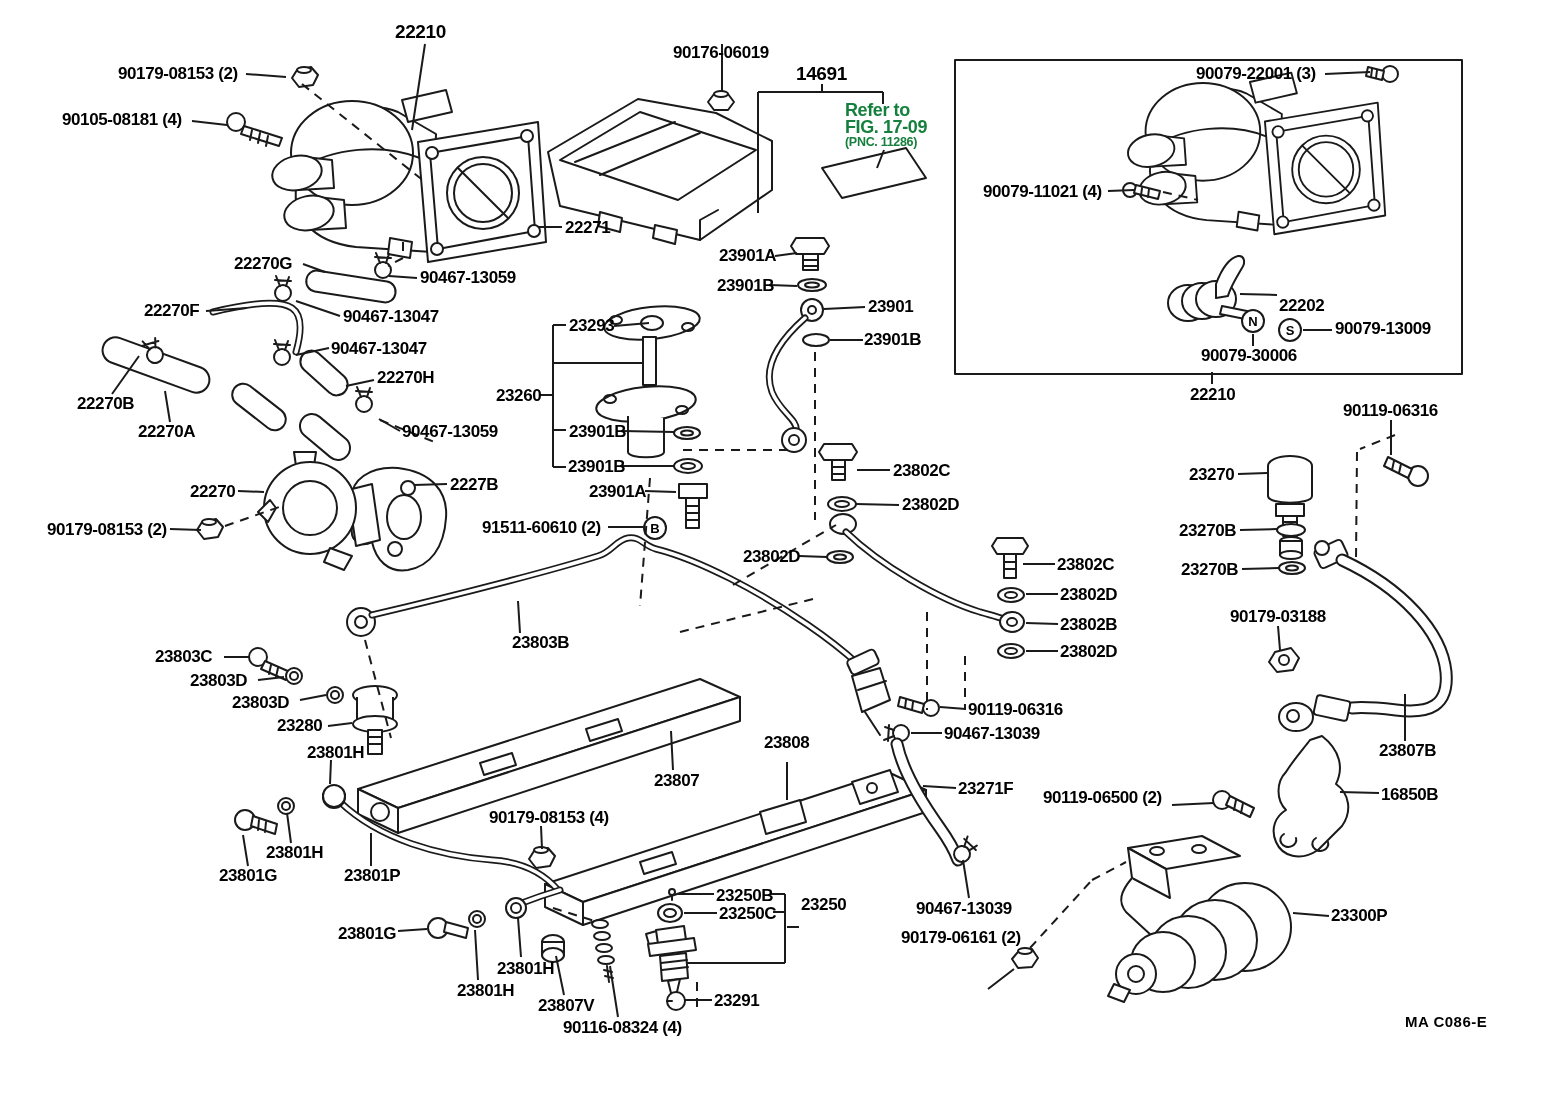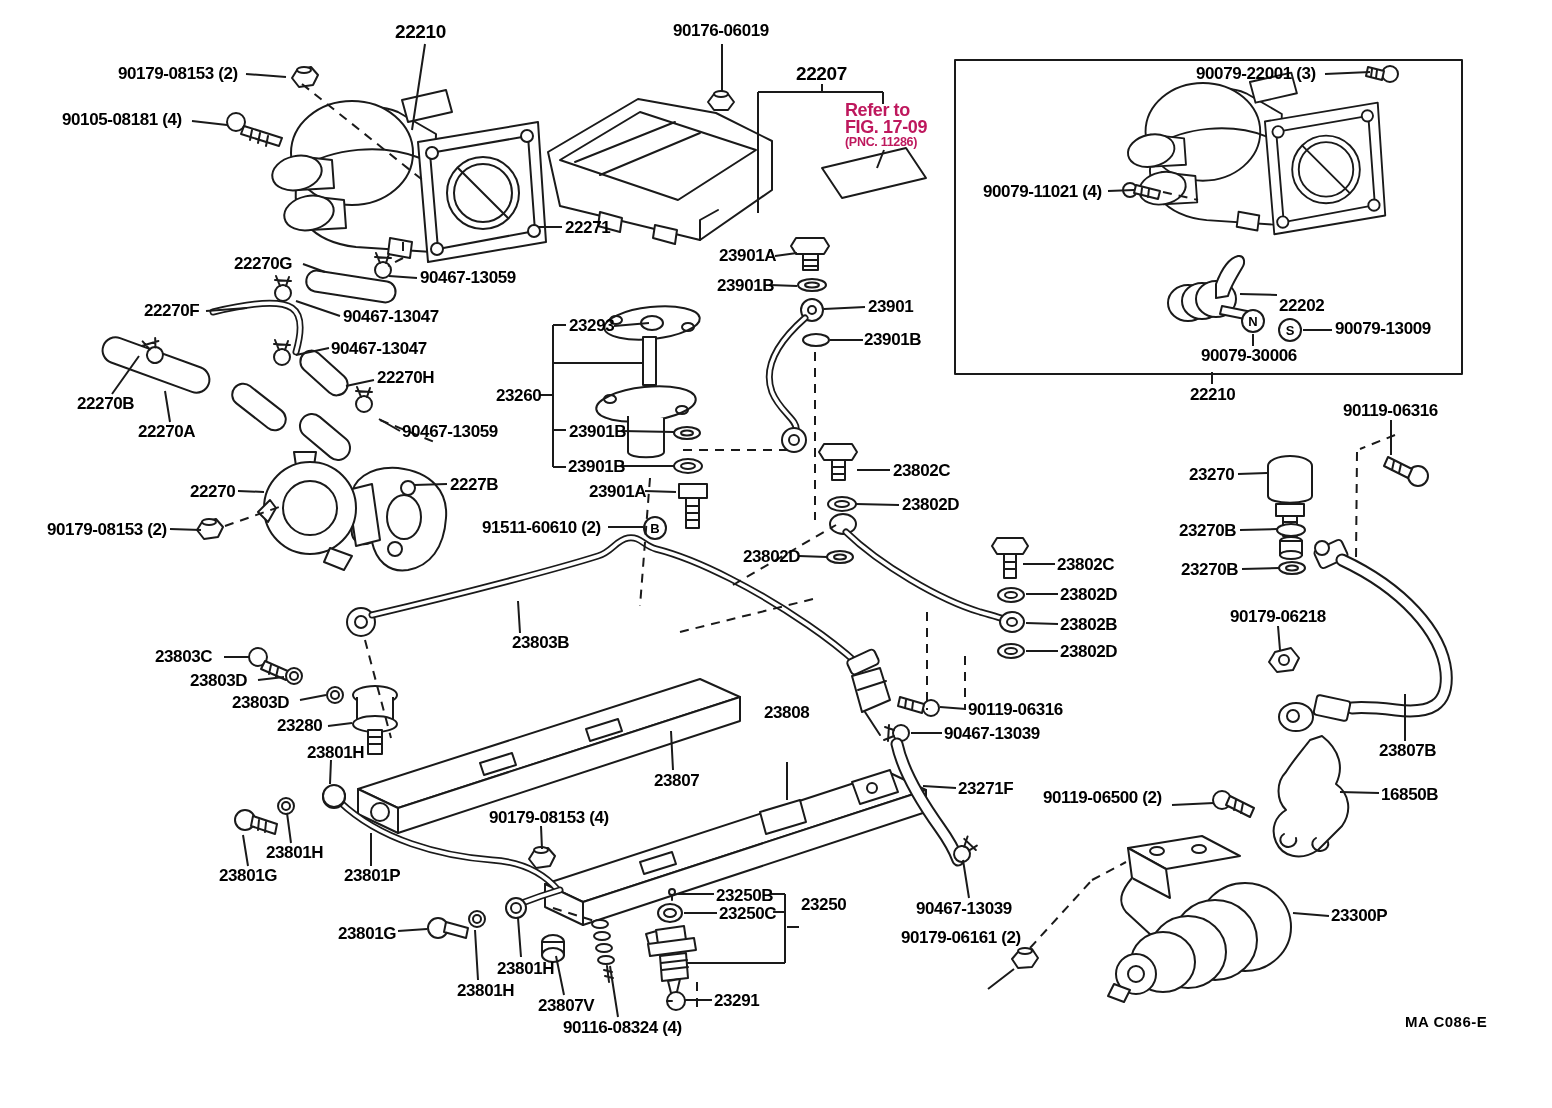--- a/index.html
+++ b/index.html
@@ -2,21 +2,21 @@
 <html><head>
 <meta charset="utf-8">
 <style>
   html,body{margin:0;padding:0;background:#fff}
   .stage{position:relative;width:1552px;height:1108px;background:#fff;overflow:hidden;
          font-family:"Liberation Sans",sans-serif}
   .art{position:absolute;left:0;top:0}
   .lbl{position:absolute;font:700 17px "Liberation Sans",sans-serif;color:#000;
        white-space:nowrap;letter-spacing:-0.4px;line-height:1}
   .big{font-size:19px}
-  .note{position:absolute;left:845px;top:102px;color:#be185d}
+  .note{position:absolute;left:845px;top:102px;color:#15803d}
   .note .n1,.note .n2{font:700 18px "Liberation Sans",sans-serif;display:block;line-height:17px;letter-spacing:-0.4px}
   .note .n3{font:700 12.5px "Liberation Sans",sans-serif;display:block;line-height:13px;letter-spacing:-0.3px}
   .footer{position:absolute;left:1405px;top:1013px;font:700 15px "Liberation Sans",sans-serif;letter-spacing:0.5px}
   
   .s{stroke:#1a1a1a;stroke-width:2;fill:none;stroke-linecap:round;stroke-linejoin:round}
   .sf{stroke:#1a1a1a;stroke-width:2;fill:#fff;stroke-linejoin:round}
   .pipe{stroke:#1a1a1a;stroke-width:7;fill:none;stroke-linecap:round}
   .pipein{stroke:#fff;stroke-width:3.5;fill:none;stroke-linecap:round}
   .tube{stroke:#1a1a1a;stroke-width:13;fill:none;stroke-linecap:round}
   .tubein{stroke:#fff;stroke-width:9;fill:none;stroke-linecap:round}
@@ -344,22 +344,22 @@
   <path class="lead" d="M822,84 822,92 M758,92 883,92 M758,92 758,213 M883,92 883,104 M884,150 877,168 M553,325 553,467 M553,325 566,325 M553,363 643,363 M540,395 553,395 M553,430 566,430 M553,467 566,467 M785,894 785,963 M770,894 785,894 M773,912 785,912 M687,963 785,963 M787,927 799,927"></path>
 
   <text class="badge" x="1253" y="326">N</text>
   <text class="badge" x="1290" y="335">S</text>
   <text class="badge" x="655" y="533">B</text>
 </svg>
 
 <div class="lbl big" style="left:395px;top:22px">22210</div>
 <div class="lbl" style="left:118px;top:65px">90179-08153 (2)</div>
 <div class="lbl" style="left:62px;top:111px">90105-08181 (4)</div>
-<div class="lbl" style="left:673px;top:22px">90176-06019</div>
-<div class="lbl big" style="left:796px;top:64px">22207</div>
+<div class="lbl" style="left:673px;top:44px">90176-06019</div>
+<div class="lbl big" style="left:796px;top:64px">14691</div>
 <div class="lbl" style="left:565px;top:219px">22271</div>
 <div class="lbl" style="left:234px;top:255px">22270G</div>
 <div class="lbl" style="left:420px;top:269px">90467-13059</div>
 <div class="lbl" style="left:144px;top:302px">22270F</div>
 <div class="lbl" style="left:343px;top:308px">90467-13047</div>
 <div class="lbl" style="left:331px;top:340px">90467-13047</div>
 <div class="lbl" style="left:377px;top:369px">22270H</div>
 <div class="lbl" style="left:77px;top:395px">22270B</div>
 <div class="lbl" style="left:138px;top:423px">22270A</div>
 <div class="lbl" style="left:402px;top:423px">90467-13059</div>
@@ -392,39 +392,39 @@
 <div class="lbl" style="left:266px;top:844px">23801H</div>
 <div class="lbl" style="left:219px;top:867px">23801G</div>
 <div class="lbl" style="left:344px;top:867px">23801P</div>
 <div class="lbl" style="left:338px;top:925px">23801G</div>
 <div class="lbl" style="left:497px;top:960px">23801H</div>
 <div class="lbl" style="left:457px;top:982px">23801H</div>
 <div class="lbl" style="left:538px;top:997px">23807V</div>
 <div class="lbl" style="left:563px;top:1019px">90116-08324 (4)</div>
 <div class="lbl" style="left:489px;top:809px">90179-08153 (4)</div>
 <div class="lbl" style="left:654px;top:772px">23807</div>
-<div class="lbl" style="left:764px;top:704px">23808</div>
+<div class="lbl" style="left:764px;top:734px">23808</div>
 <div class="lbl" style="left:716px;top:887px">23250B</div>
 <div class="lbl" style="left:719px;top:905px">23250C</div>
 <div class="lbl" style="left:801px;top:896px">23250</div>
 <div class="lbl" style="left:714px;top:992px">23291</div>
 <div class="lbl" style="left:968px;top:701px">90119-06316</div>
 <div class="lbl" style="left:944px;top:725px">90467-13039</div>
 <div class="lbl" style="left:958px;top:780px">23271F</div>
 <div class="lbl" style="left:1043px;top:789px">90119-06500 (2)</div>
 <div class="lbl" style="left:916px;top:900px">90467-13039</div>
 <div class="lbl" style="left:901px;top:929px">90179-06161 (2)</div>
 <div class="lbl" style="left:1331px;top:907px">23300P</div>
 <div class="lbl" style="left:1379px;top:742px">23807B</div>
 <div class="lbl" style="left:1381px;top:786px">16850B</div>
 <div class="lbl" style="left:1343px;top:402px">90119-06316</div>
 <div class="lbl" style="left:1189px;top:466px">23270</div>
 <div class="lbl" style="left:1179px;top:522px">23270B</div>
 <div class="lbl" style="left:1181px;top:561px">23270B</div>
-<div class="lbl" style="left:1230px;top:608px">90179-06218</div>
+<div class="lbl" style="left:1230px;top:608px">90179-03188</div>
 <div class="lbl" style="left:1190px;top:386px">22210</div>
 <div class="lbl" style="left:1196px;top:65px">90079-22001 (3)</div>
 <div class="lbl" style="left:983px;top:183px">90079-11021 (4)</div>
 <div class="lbl" style="left:1279px;top:297px">22202</div>
 <div class="lbl" style="left:1335px;top:320px">90079-13009</div>
 <div class="lbl" style="left:1201px;top:347px">90079-30006</div>
 
 <div class="note">
   <span class="n1">Refer to</span>
   <span class="n2">FIG. 17-09</span>

